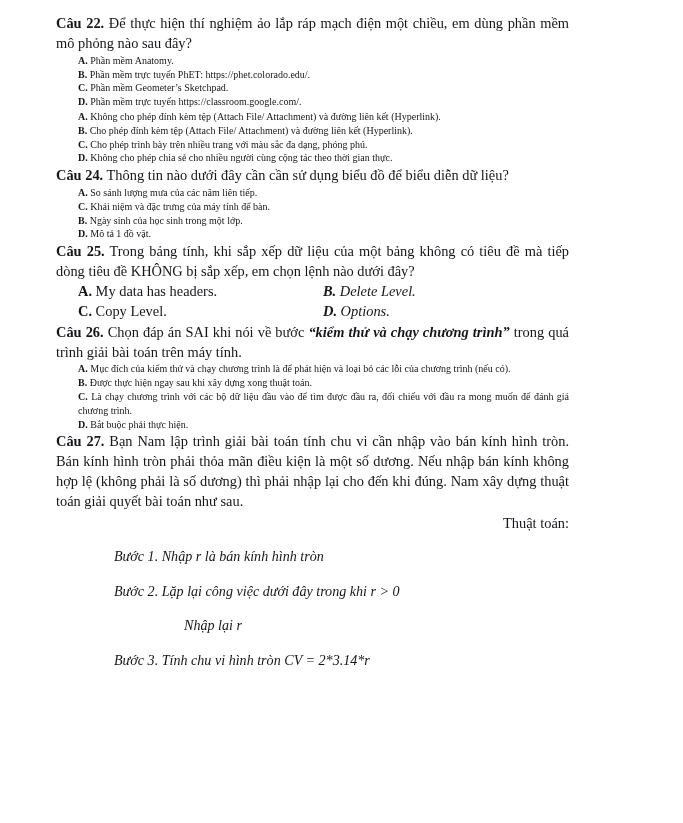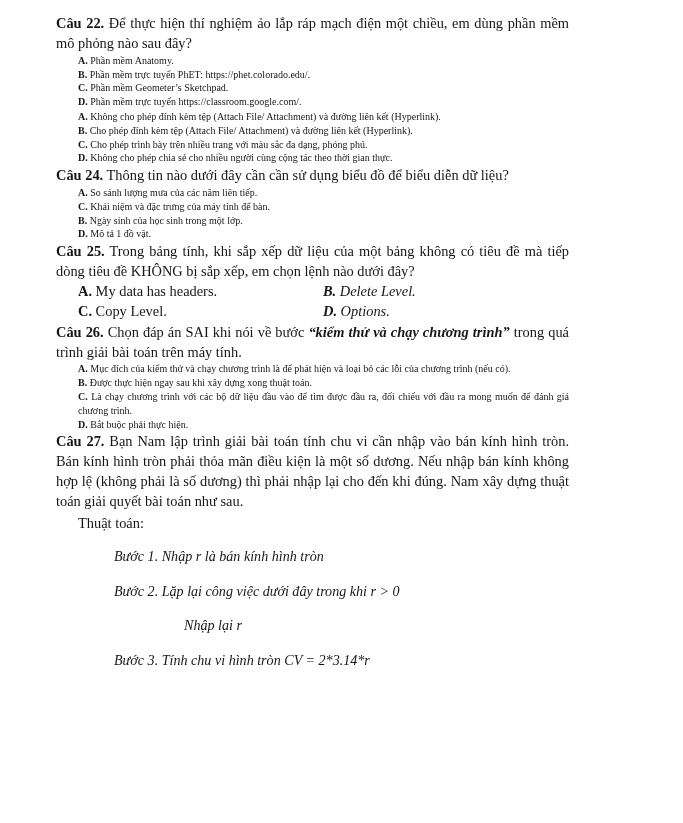--- a/index.html
+++ b/index.html
@@ -51,20 +51,21 @@
     gap: 40px;
   }
   .opt-row > div {
     flex: 0 0 auto;
   }
   .opt-col-1 { width: 205px; }
   .opt-col-2 { width: 200px; font-style: italic; }
   .algo-title {
     font-size: 14.4px;
     margin: 3px 0 0 22px;
+    text-align: right;
   }
   .algo-step {
     font-style: italic;
     font-size: 14.1px;
     line-height: 1.45;
     margin-left: 58px;
   }
   .algo-step-indent {
     font-style: italic;
     font-size: 14.1px;

